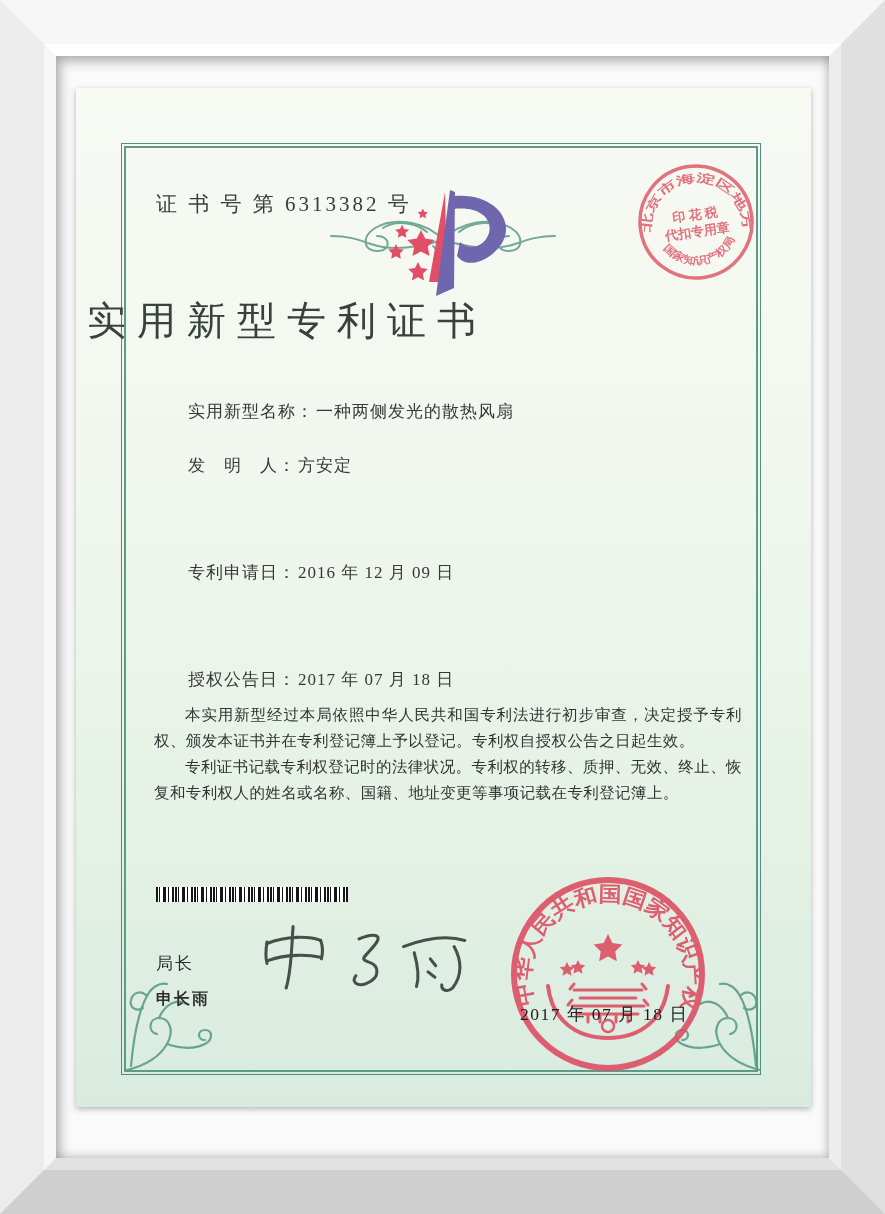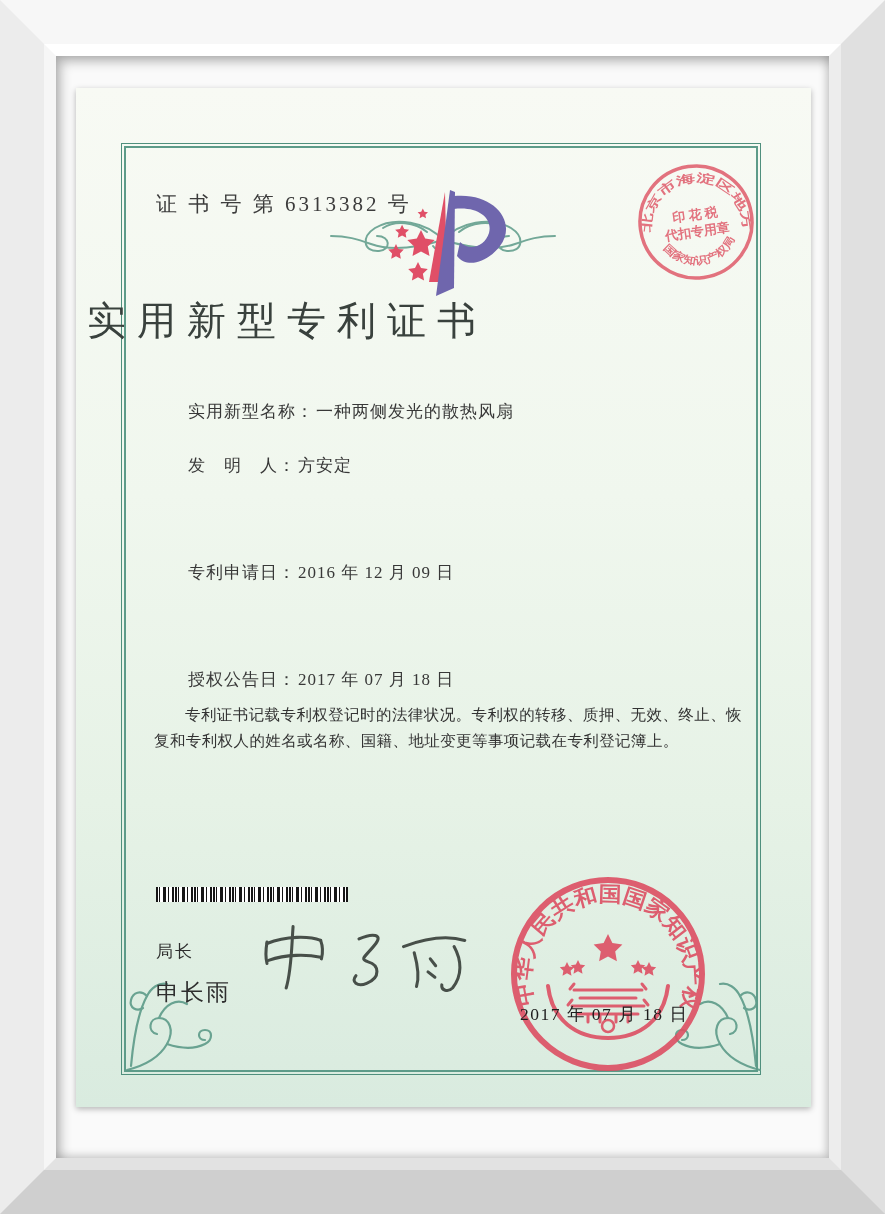--- a/index.html
+++ b/index.html
@@ -58,22 +58,22 @@
   }
   .paragraphs p{margin:0;text-indent:2em;}
   .barcode{
     position:absolute;left:80px;top:799px;width:192px;height:15px;
     background:repeating-linear-gradient(90deg,
       #161616 0 2px,#fff 2px 3px,#161616 3px 4px,#fff 4px 7px,
       #161616 7px 10px,#fff 10px 12px,#161616 12px 13px,#fff 13px 16px,
       #161616 16px 18px,#fff 18px 19px);
   }
   .officer{position:absolute;left:80px;top:852px;font-family:"Liberation Sans","DejaVu Sans",sans-serif;color:#2e2e2e;}
-  .officer .t{font-size:17px;letter-spacing:2px;}
-  .officer .n{font-size:23px;letter-spacing:2px;margin-top:14px;}
+  .officer .t{font-size:17px;letter-spacing:2px;margin-top:12px;}
+  .officer .n{font-size:16px;letter-spacing:2px;margin-top:14px;font-weight:bold;}
   .signature{position:absolute;left:168px;top:812px;width:230px;height:110px;}
   
   .tax-stamp{position:absolute;left:560px;top:74px;width:120px;height:120px;transform:rotate(-8deg);opacity:.88;}
   .office-seal{position:absolute;left:432px;top:786px;width:200px;height:200px;opacity:.90;}
   .grant-date{
     position:absolute;left:444px;top:914px;
     font-size:17.5px;letter-spacing:1.5px;color:#1d1d1d;white-space:nowrap;
   }
   .page-footer{
     position:absolute;left:0;top:960px;width:100%;text-align:center;
@@ -163,20 +163,21 @@
     <span>发　明　人：</span><span class="val">方安定</span>
   </div>
   <div class="field f3">
     <span>专利申请日：</span><span class="val">2016 年 12 月 09 日</span>
   </div>
   <div class="field f5">
     <span>授权公告日：</span><span class="val">2017 年 07 月 18 日</span>
   </div>
 
   <div class="paragraphs">
+    <p>本实用新型经过本局依照中华人民共和国专利法进行初步审查，决定授予专利权、颁发本证书并在专利登记簿上予以登记。专利权自授权公告之日起生效。</p>
     <p>专利证书记载专利权登记时的法律状况。专利权的转移、质押、无效、终止、恢复和专利权人的姓名或名称、国籍、地址变更等事项记载在专利登记簿上。</p>
   </div>
 
   <div class="barcode"></div>
 
   <div class="officer">
     <div class="t">局长</div>
     <div class="n">申长雨</div>
   </div>
 

